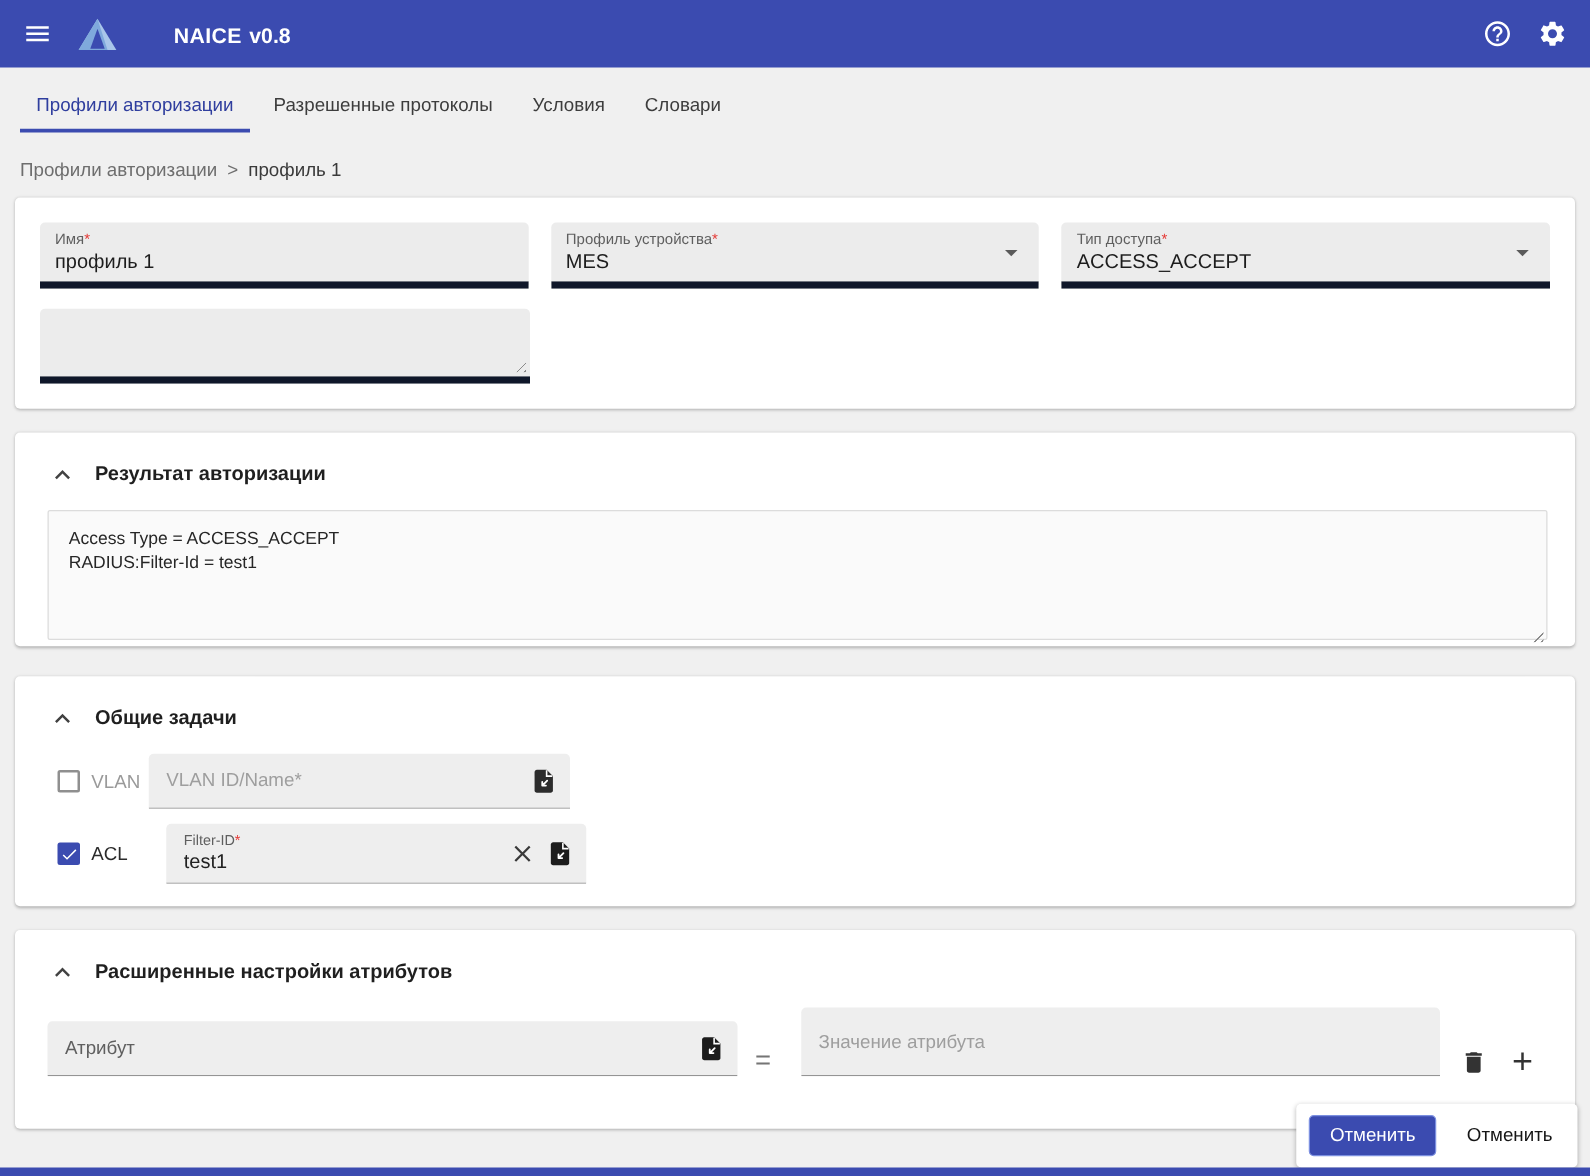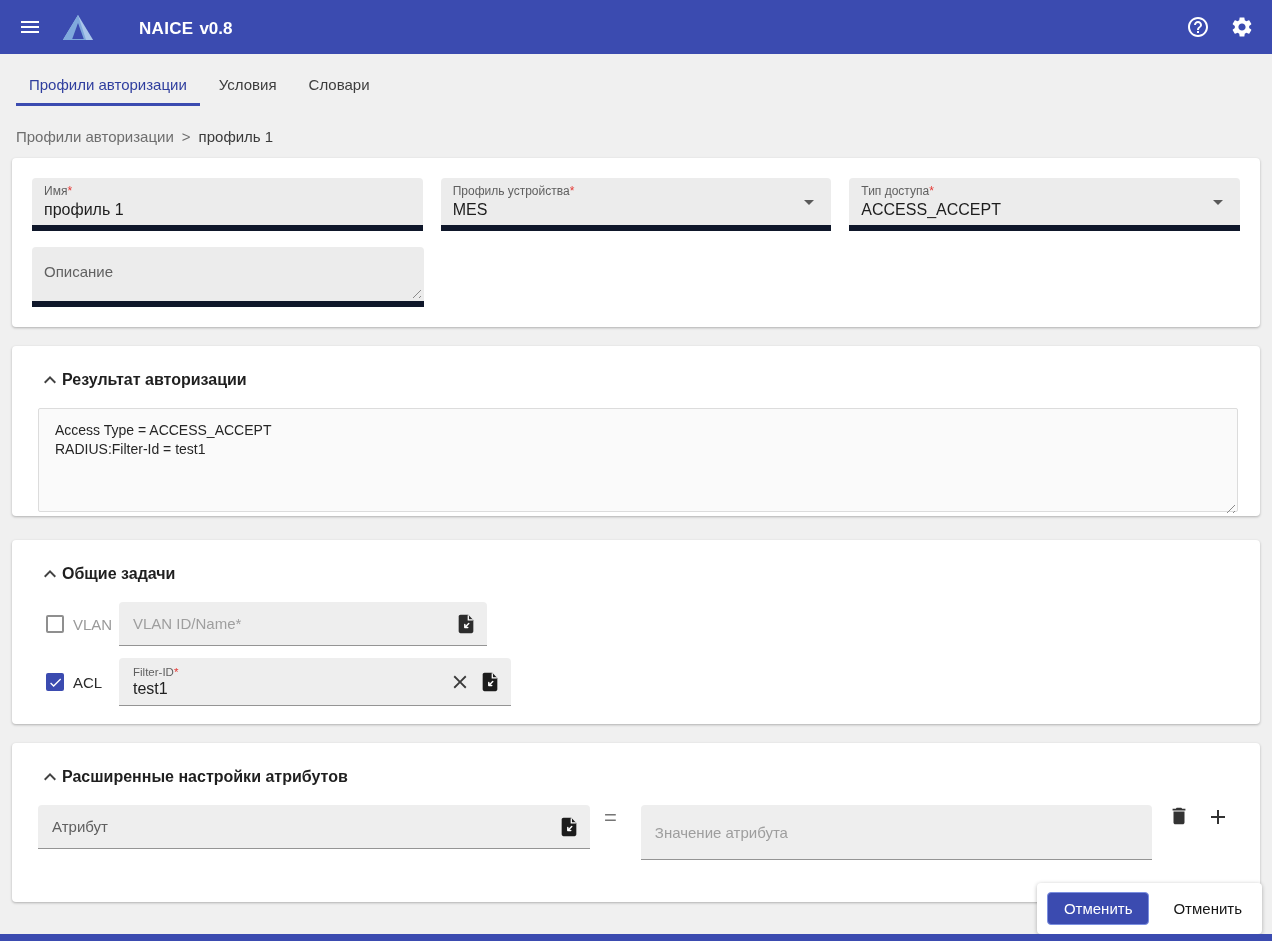--- a/index.html
+++ b/index.html
@@ -41,21 +41,21 @@
   .fvalue-input { border:none; background:transparent; outline:none; width:100%; font-family:inherit; padding:0; }
   .select-caret { position:absolute; right:10px; top:50%; transform:translateY(-50%); fill:#5a5a5a; }
 
   .description-field { margin-top:16px; width:392px; height:60px; padding-top:16px; }
   .flabel-resting { font-size:15px; color:#616161; }
   .resize-handle { position:absolute; right:3px; bottom:3px; width:12px; height:12px;
       background:repeating-linear-gradient(135deg, transparent 0 3px, #8a8a8a 3px 4px);
       clip-path:polygon(100% 0, 100% 100%, 0 100%); cursor:nwse-resize; }
 
   
-  .section-header { display:flex; align-items:center; padding:22px 26px 0;margin-top:19px; }
+  .section-header { display:flex; align-items:center; gap:14px; padding:22px 26px 0;margin-top:19px; }
   .collapse-btn { background:none; border:none; cursor:pointer; display:flex; padding:0; }
   .collapse-btn svg { fill:#424242; }
   .section-title { font-size:16px; font-weight:700; color:#1f1f1f; line-height:24px; }
 
   .ta-wrap { position:relative; margin:16px 22px 24px 26px; }
   .result-textarea { width:100%; height:104px; resize:none; background:#fafafa; border:1px solid #dcdcdc; border-radius:2px;
       padding:12px 16px; font-family:inherit; font-size:14px; line-height:1.35; color:#262626; outline:none; }
 
   
   .task-row { display:flex; align-items:center; margin-left:34px; }
@@ -65,29 +65,29 @@
   .checkbox { width:18px; height:18px; border-radius:2px; flex:0 0 auto; cursor:pointer; display:flex; align-items:center; justify-content:center; }
   .checkbox.unchecked { border:2px solid #8f8f8f; background:#fff; }
   .checkbox.checked { background:#3b4bb0; }
   .checkbox.checked svg { fill:#fff; }
   .task-label { font-size:15px; color:#2b2b2b; margin-left:9px; width:40px; }
   .task-label.muted { color:#9a9a9a; }
   .task-field { background:#eeeeee; border-bottom:1px solid #949494; border-radius:4px 4px 0 0; display:flex; align-items:center; padding:0 10px 0 14px; }
   .task-field input { border:none; background:transparent; outline:none; flex:1; font-family:inherit; font-size:15px; color:#212121; min-width:0; }
   .task-field input::placeholder { color:#9e9e9e; opacity:1; }
   .task-field input.dark-ph::placeholder { color:#5f5f5f; }
-  .vlan-field { width:368px; height:44px; margin-left:6px;justify-content:center; }
-  .acl-field { width:392px; height:48px; margin-left:6px; }
+  .vlan-field { width:337px; height:44px; margin-left:6px;justify-content:center; }
+  .acl-field { width:336px; height:48px; margin-left:20px; }
   .acl-inner { flex:1; display:flex; flex-direction:column; justify-content:center; }
   .acl-inner .flabel { font-size:11.5px; }
   .acl-inner input { border:none; background:transparent; outline:none; font-family:inherit; font-size:16px; color:#212121; padding:0; }
   .field-icon-btn { background:none; border:none; padding:0; cursor:pointer; display:flex; margin-left:8px; }
 
   
-  .attr-row { display:flex; align-items:flex-start; padding:16px 30px 42px 26px; }
+  .attr-row { display:flex; align-items:flex-end; padding:16px 30px 42px 26px; }
   .attr-field { width:552px; height:44px; }
   .equals { font-size:22px; color:#757575; margin:0 14px; }
   .value-field { flex:1; height:55px;margin-left:10px; }
   .row-icon-btn { background:none; border:none; padding:0; cursor:pointer; display:flex; margin-left:16px; }
   .row-icon-btn svg { fill:#333; }
 
   
   .actions-bar { position:absolute; right:10px; bottom:7px; background:#fff; border-radius:4px; padding:9px 10px;
       display:flex; align-items:center; gap:14px; box-shadow:0 1px 4px rgba(0,0,0,.28); }
   .btn-save { background:#3b4bb0; color:#fff; border:1px solid #7b8fe0; border-radius:4px; padding:7px 16px;
@@ -125,20 +125,21 @@
       <button class="icon-btn">
         <svg width="24" height="24" viewBox="0 0 24 24">
             <path d="M19.14 12.94c.04-.3.06-.61.06-.94 0-.32-.02-.64-.07-.94l2.03-1.58c.18-.14.23-.41.12-.61l-1.92-3.32c-.12-.22-.37-.29-.59-.22l-2.39.96c-.5-.38-1.03-.7-1.62-.94l-.36-2.54c-.04-.24-.24-.41-.48-.41h-3.84c-.24 0-.43.17-.47.41l-.36 2.54c-.59.24-1.13.56-1.62.94l-2.39-.96c-.22-.08-.47 0-.59.22L2.74 8.87c-.12.21-.08.47.12.61l2.03 1.58c-.05.3-.09.63-.09.94s.02.64.07.94l-2.03 1.58c-.18.14-.23.41-.12.61l1.92 3.32c.12.22.37.29.59.22l2.39-.96c.5.38 1.03.7 1.62.94l.36 2.54c.05.24.24.41.48.41h3.84c.24 0 .44-.17.47-.41l.36-2.54c.59-.24 1.13-.56 1.62-.94l2.39.96c.22.08.47 0 .59-.22l1.92-3.32c.12-.22.07-.47-.12-.61l-2.01-1.58zM12 15.6c-1.98 0-3.6-1.62-3.6-3.6s1.62-3.6 3.6-3.6 3.6 1.62 3.6 3.6-1.62 3.6-3.6 3.6z"></path>
           </svg>
       </button>
     </div>
   </header>
 
   <nav class="tabs">
     <div class="tab active">Профили авторизации</div>
+    <div class="tab">Разрешенные протоколы</div>
     <div class="tab">Условия</div>
     <div class="tab">Словари</div>
   </nav>
 
   <div class="breadcrumb">
     <span class="bc-root">Профили авторизации</span>
     <span class="bc-sep">&gt;</span>
     <span class="bc-current">профиль 1</span>
   </div>
 
@@ -157,21 +158,20 @@
       </div>
       <div class="field">
         <div class="flabel"><span>Тип доступа</span><span class="req">*</span></div>
         <div class="fvalue">ACCESS_ACCEPT</div>
         <svg class="select-caret" width="24" height="24" viewBox="0 0 24 24">
             <path d="M7 10l5 5 5-5z"></path>
           </svg>
       </div>
     </div>
     <div class="field description-field">
-      <div class="flabel-resting">Описание</div>
       <div class="resize-handle"></div>
     </div>
   </section>
 
   <section class="card">
     <div class="section-header">
       <button class="collapse-btn">
         <svg width="24" height="24" viewBox="0 0 24 24">
             <path d="M12 8l-6 6 1.41 1.41L12 10.83l4.59 4.58L18 14z"></path>
           </svg>

